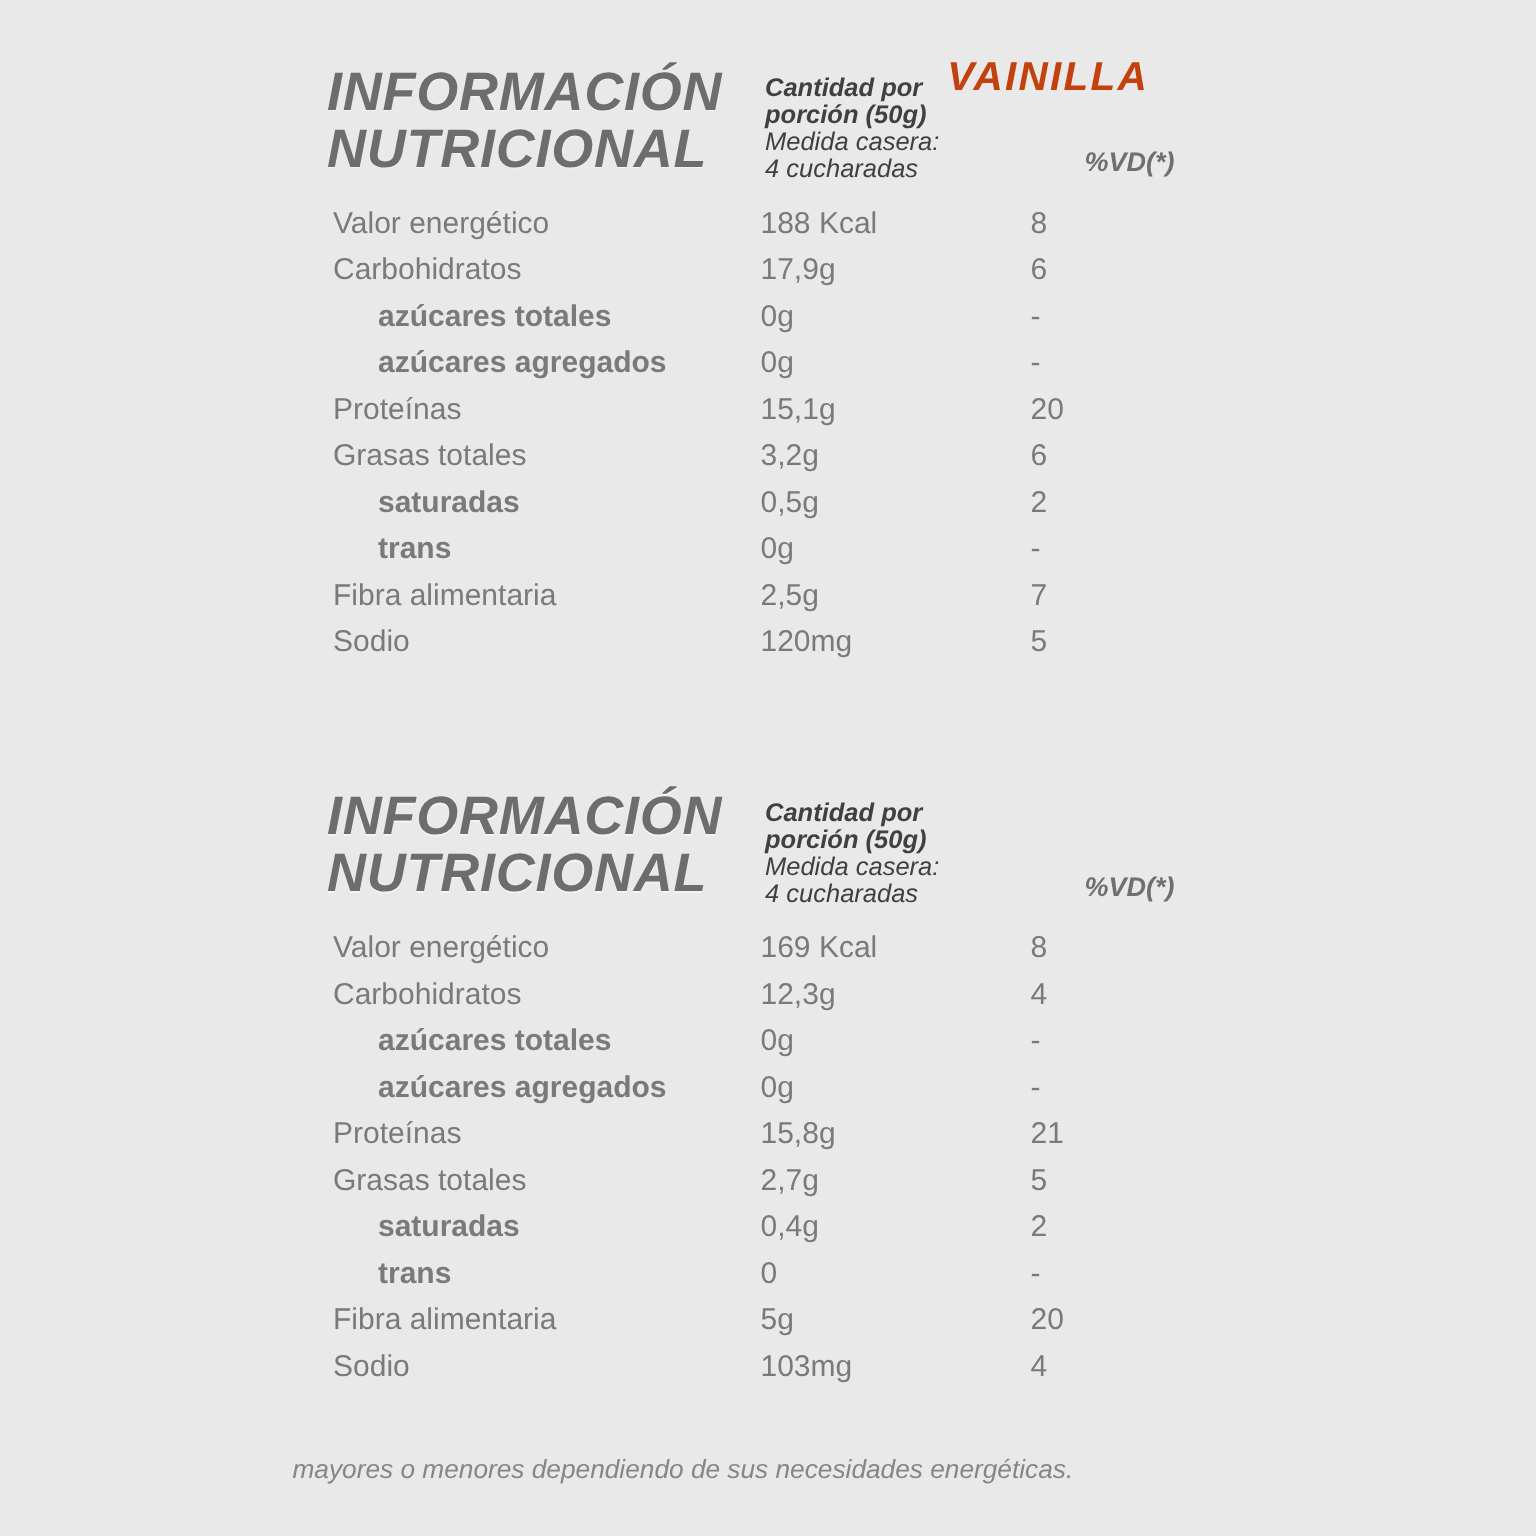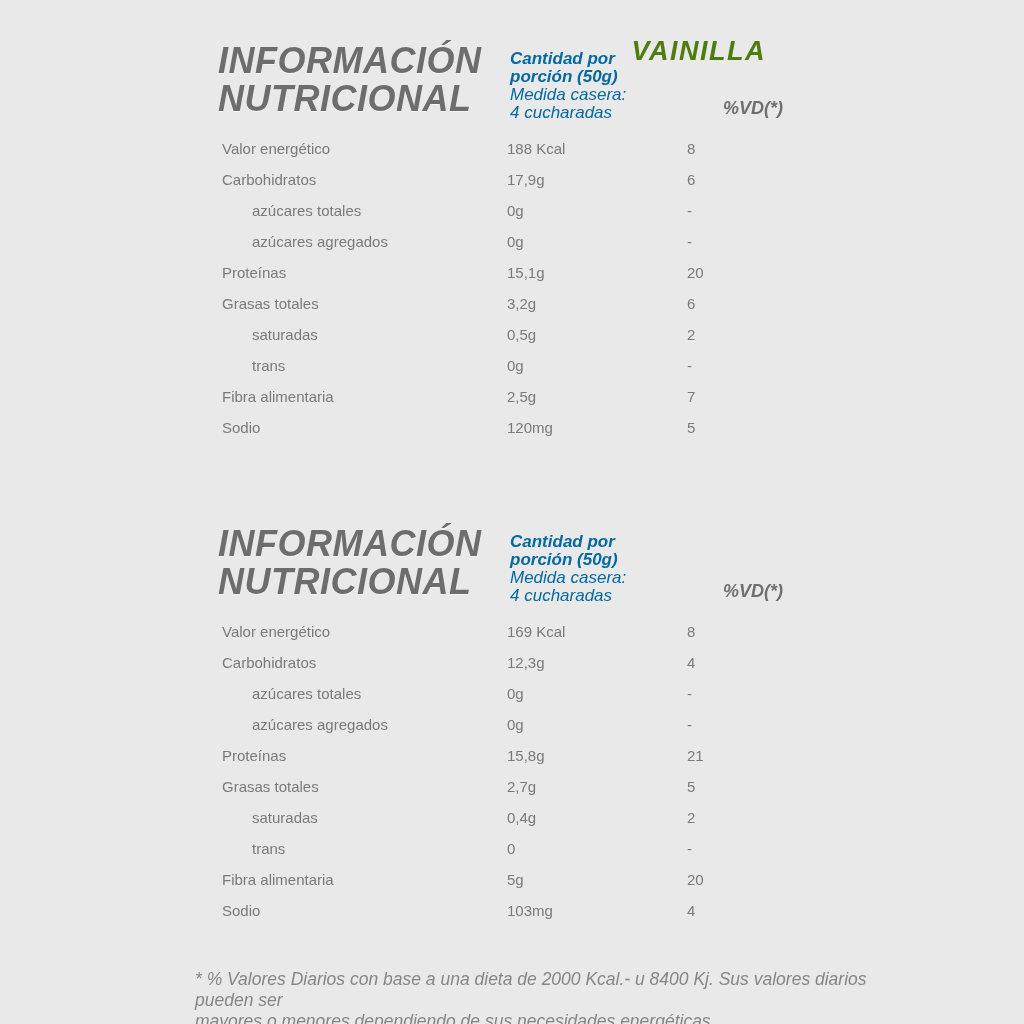--- a/index.html
+++ b/index.html
@@ -16,37 +16,37 @@
   .table-section.t1 { top: 521px; }
 
   .nt-title {
     position: absolute; left: 218px; top: 4px;
     font-size: 36px; font-weight: bold; font-style: italic;
     color: #6d6d6d; line-height: 38px; letter-spacing: 0.5px;
     text-shadow: 0 1px 0 rgba(255,255,255,0.5);
   }
   .serving {
     position: absolute; left: 510px; top: 12px;
-    font-size: 17px; font-style: italic; color: #0369a1; line-height: 18px;
+    font-size: 17px; font-style: italic; color: #404040; line-height: 18px;
   }
   .serving .b { font-weight: bold; }
   .flavor {
     position: absolute; right: 178px; top: -2px;
     font-size: 27px; font-weight: bold; font-style: italic;
-    color: #4d7c0f; letter-spacing: 1.5px; white-space: nowrap;
+    color: #c2410c; letter-spacing: 1.5px; white-space: nowrap;
   }
   .vd-header {
     position: absolute; left: 687px; top: 60px;
     font-size: 18px; font-weight: bold; font-style: italic; color: #6f6f6f; margin-left: 36px;
   }
 
   .rows { position: absolute; left: 0; top: 96px; width: 1024px; }
-  .row { position: relative; height: 31px; font-size: 15px; color: #7a7a7a; line-height: 30px; }
+  .row { position: relative; height: 31px; font-size: 20px; color: #7a7a7a; line-height: 30px; }
   .row .label { position: absolute; left: 222px; white-space: nowrap; }
-  .row.indent .label { left: 252px; }
+  .row.indent .label { left: 252px; font-weight: bold; }
   .row .value { position: absolute; left: 507px; white-space: nowrap; }
   .row .vd { position: absolute; left: 687px; white-space: nowrap; }
 
   .footnote {
     position: absolute; left: 195px; top: 969px; width: 700px;
     font-size: 17.5px; font-style: italic; color: #868686; line-height: 21px;
   }
 </style>
 </head>
 <body>
@@ -182,17 +182,16 @@
       </div>
       <div class="row">
         <span class="label">Sodio</span>
         <span class="value">103mg</span>
         <span class="vd">4</span>
       </div>
     </div>
   </section>
 
   <div class="footnote">
-    <div>* % Valores Diarios con base a una dieta de 2000 Kcal.- u 8400 Kj. Sus valores diarios pueden ser</div>
     <div>mayores o menores dependiendo de sus necesidades energéticas.</div>
   </div>
 
 </div>
 
 </body></html>

